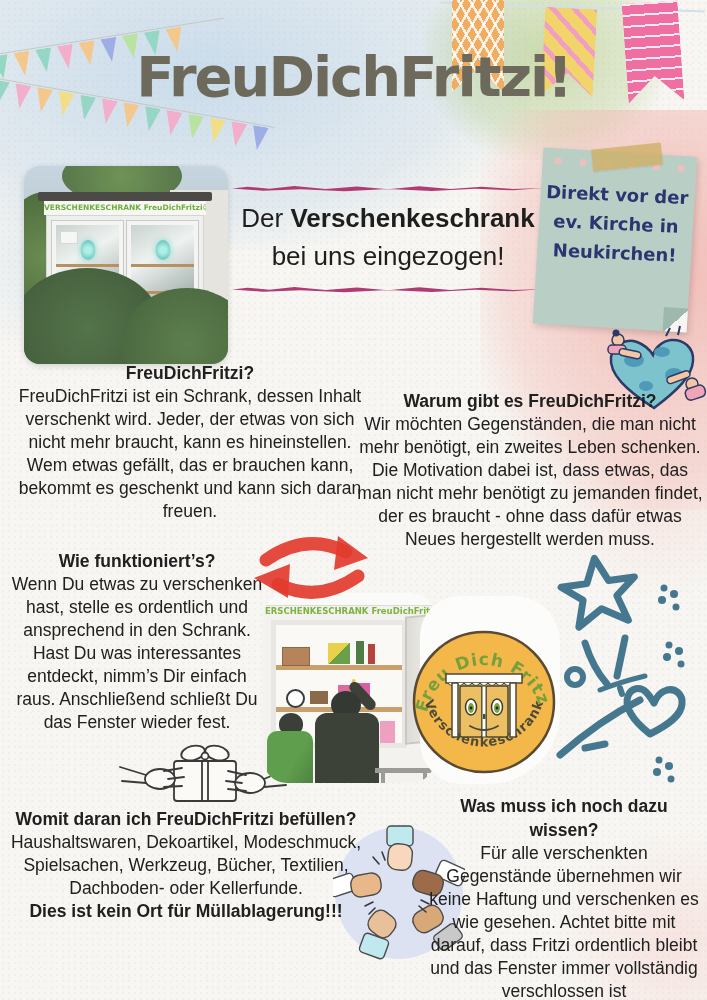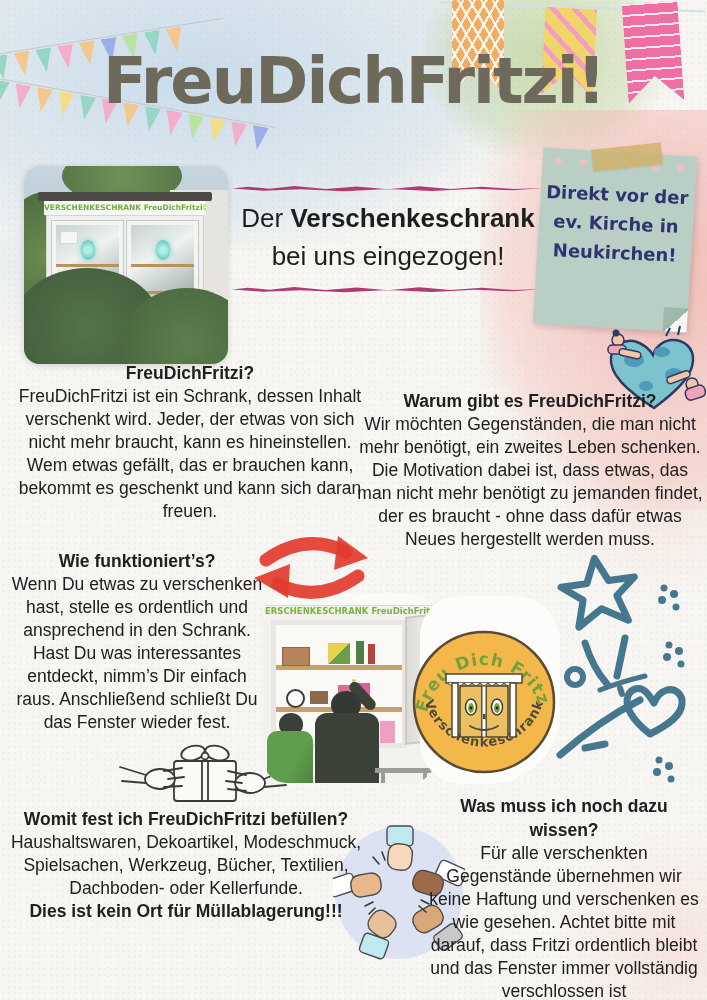--- a/index.html
+++ b/index.html
@@ -33,21 +33,21 @@
   .flag{position:absolute;clip-path:polygon(0 0,100% 0,100% 100%,50% 74%,0 100%);}
   .flag-orange{left:452px;top:0;width:52px;height:92px;background-color:#f0ad62;
     background-image:repeating-linear-gradient(60deg,rgba(255,255,255,.8) 0 2.5px,transparent 2.5px 10px),
                      repeating-linear-gradient(-60deg,rgba(255,255,255,.8) 0 2.5px,transparent 2.5px 10px);}
   .flag-yellow{left:543px;top:8px;width:52px;height:88px;transform:rotate(3deg);background-color:#f1d56b;
     background-image:repeating-linear-gradient(45deg,#f09ec2 0 5px,transparent 5px 16px);}
   .flag-pink{left:625px;top:2px;width:56px;height:100px;transform:rotate(-4deg);background-color:#ef6fa3;
     background-image:repeating-linear-gradient(to bottom,rgba(255,255,255,.85) 0 2px,transparent 2px 11px);}
 
   .title{position:absolute;left:0;right:0;top:44px;margin:0;text-align:center;
-    font-family:"DejaVu Sans",sans-serif;font-weight:800;font-size:64px;letter-spacing:-2px;color:#6e6a5b;}
+    font-family:"DejaVu Sans",sans-serif;font-weight:800;font-size:56px;letter-spacing:-2px;color:#6e6a5b;}
 
   
   .photo1{position:absolute;left:24px;top:166px;width:204px;height:198px;border-radius:16px;overflow:hidden;
     background:linear-gradient(180deg,#c6d5e0 0,#c2cfd8 16%,#8ba272 26%,#5d7f4c 60%,#4d6a40 100%);box-shadow:0 2px 6px rgba(0,0,0,.15);}
   .p1-wall{position:absolute;right:0;top:24px;width:58px;height:130px;background:#e6e4de;}
   .p1-path{position:absolute;right:0;bottom:0;width:72px;height:46px;background:#cfc9bd;}
   .bush{position:absolute;border-radius:50%;}
   .bush1{left:-24px;top:26px;width:90px;height:130px;background:radial-gradient(circle,#6a8c52,#49663a);}
   .bush2{left:-12px;bottom:-24px;width:150px;height:120px;background:radial-gradient(circle,#54744a,#40593a);}
   .bush3{right:-24px;bottom:-34px;width:130px;height:110px;background:radial-gradient(circle,#5d7f4e,#47633c);}
@@ -386,21 +386,21 @@
       <ellipse cx="138" cy="46" rx="15" ry="10"></ellipse>
       <line x1="134" y1="38" x2="116" y2="34"></line>
         <line x1="130" y1="46" x2="114" y2="44"></line>
         <line x1="134" y1="54" x2="116" y2="52"></line>
       <line x1="176" y1="32" x2="152" y2="42" fill="none"></line>
         <line x1="174" y1="48" x2="152" y2="50" fill="none"></line>
     </g>
   </svg>
 
   <div class="sec sec-fill">
-    <h3>Womit fest ich FreuDichFritzi befüllen?</h3>
+    <h3>Womit daran ich FreuDichFritzi befüllen?</h3>
     <p>Haushaltswaren, Dekoartikel, Modeschmuck, Spielsachen, Werkzeug, Bücher, Textilien, Dachboden- oder Kellerfunde.</p>
     <p><strong>Dies ist kein Ort für Müllablagerung!!!</strong></p>
   </div>
 
   <svg class="art" style="left:333px;top:824px;z-index:4;" width="132" height="138" viewBox="0 0 132 138">
     <ellipse cx="66" cy="69" rx="64" ry="66" fill="#dde2f2"></ellipse>
     <g stroke="#4a4a4a" stroke-width="1.4">
       <rect x="54" y="2" width="26" height="20" rx="4" fill="#bfe8ef"></rect>
       <rect x="55" y="20" width="24" height="26" rx="9" fill="#f8d8bc" transform="rotate(6 67 33)"></rect>
       <rect x="104" y="40" width="28" height="18" rx="4" fill="#ffffff" transform="rotate(24 118 49)"></rect>

